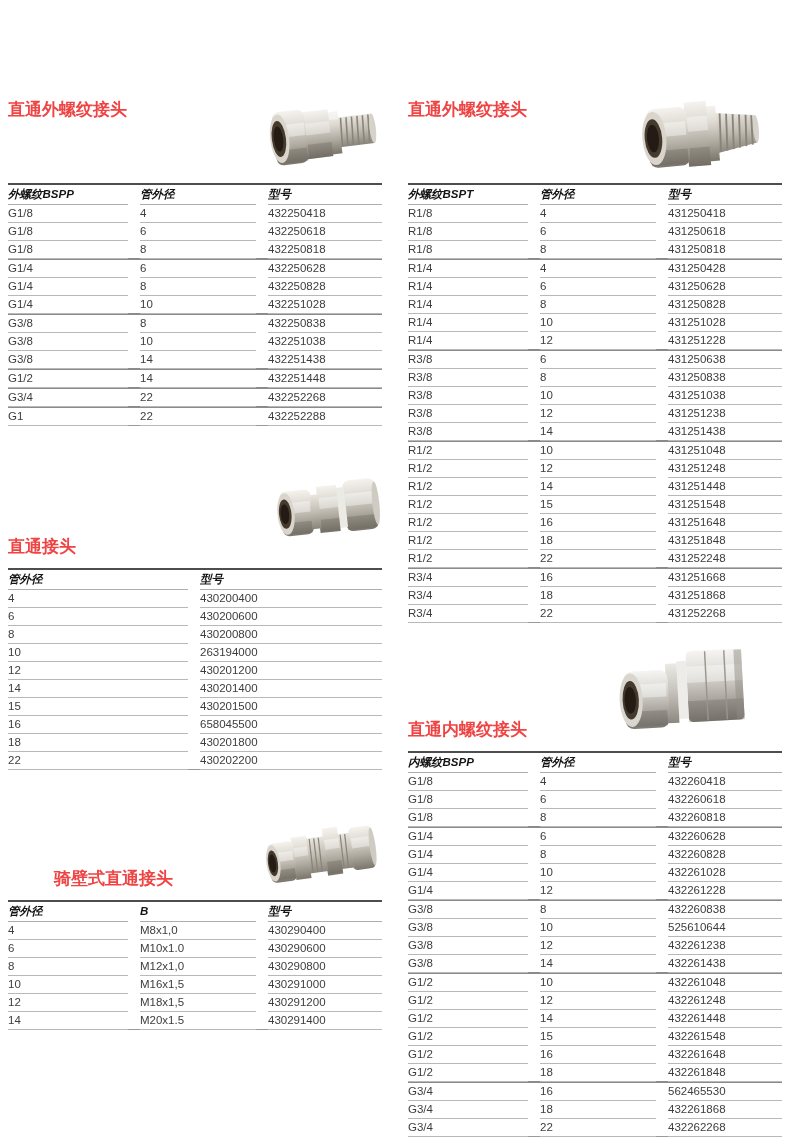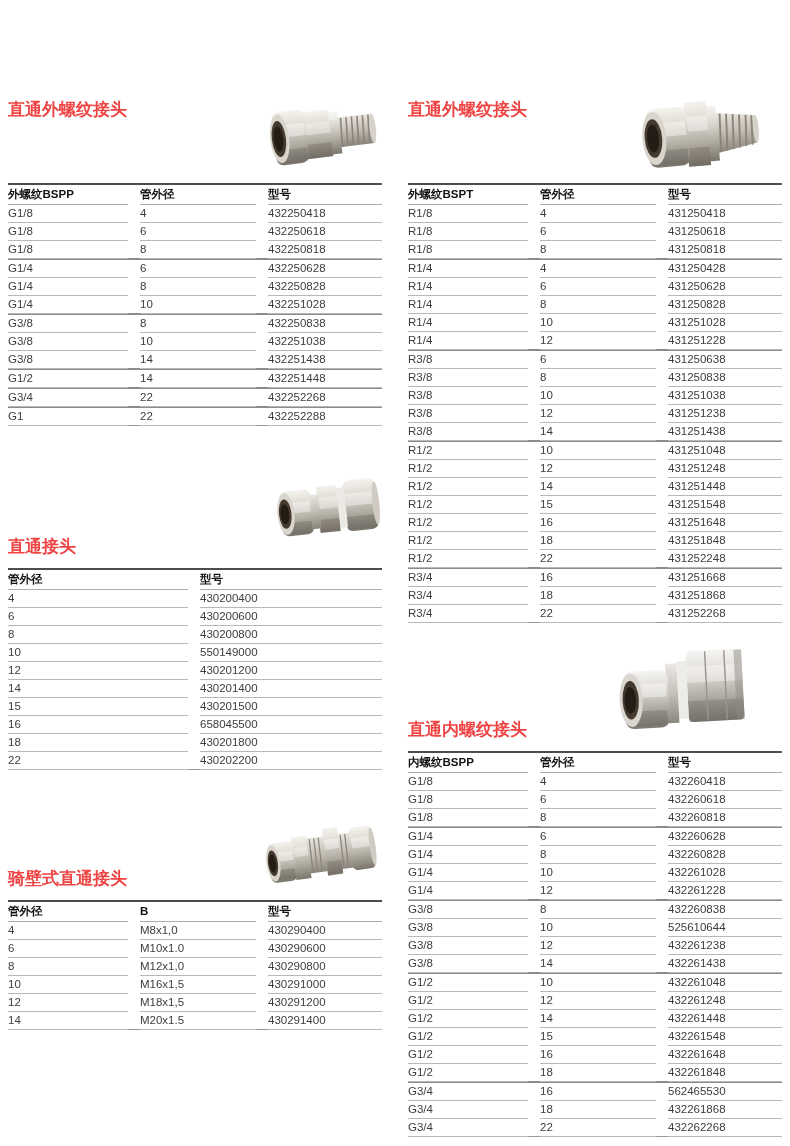--- a/index.html
+++ b/index.html
@@ -22,30 +22,30 @@
   h2.bot{bottom:10px;}
 
   .photo{position:absolute;}
   .photo svg{width:100%;height:100%;display:block;}
   .ph-l1{right:-4px;top:-2px;width:118px;height:86px;}
   .ph-l2{right:-6px;bottom:14px;width:116px;height:86px;}
   .ph-l3{right:-4px;bottom:4px;width:122px;height:86px;}
   .ph-r1{right:2px;top:-6px;width:152px;height:92px;}
   .ph-r2{right:0;bottom:12px;width:168px;height:96px;}
 
-  .hd-l1{height:87px;} .hd-l2{height:142px;} .hd-l3{height:130px;}
+  .hd-l1{height:87px;} .hd-l2{height:142px;} .hd-l3{height:130px;margin-left:46px;}
   .hd-r1{height:87px;} .hd-r2{height:128px;}
 
   .tbl{width:374px;}
   .trow{display:grid;column-gap:12px;}
   .tbl.c3 .trow{grid-template-columns:120px 116px 1fr;}
   .tbl.c2 .trow{grid-template-columns:180px 1fr;}
   .cell{font-size:11.5px;line-height:13px;padding:2px 0;color:#3d3d3d;
         border-bottom:1px solid #b8b8b6;white-space:nowrap;overflow:hidden;}
-  .thead{border-top:2.5px solid #4d4d4d;}
+  .thead{border-top:2.5px solid #4d4d4d;font-style:italic;}
   .hcell{font-weight:bold;color:#141414;padding:3px 0;border-bottom:1px solid #adadab;}
   .gdiv{height:2px;background:#8b8b8b;margin-top:-1px;}
   .enddiv{height:1px;background:#9a9a9a;margin-top:-1px;}
 </style>
 </head>
 <body>
 
 <div class="page">
 
 
@@ -220,21 +220,21 @@
           <div class="trow">
             <div class="cell">6</div>
             <div class="cell">430200600</div>
           </div>
           <div class="trow">
             <div class="cell">8</div>
             <div class="cell">430200800</div>
           </div>
           <div class="trow">
             <div class="cell">10</div>
-            <div class="cell">550149000</div>
+            <div class="cell">263194000</div>
           </div>
           <div class="trow">
             <div class="cell">12</div>
             <div class="cell">430201200</div>
           </div>
           <div class="trow">
             <div class="cell">14</div>
             <div class="cell">430201400</div>
           </div>
           <div class="trow">

